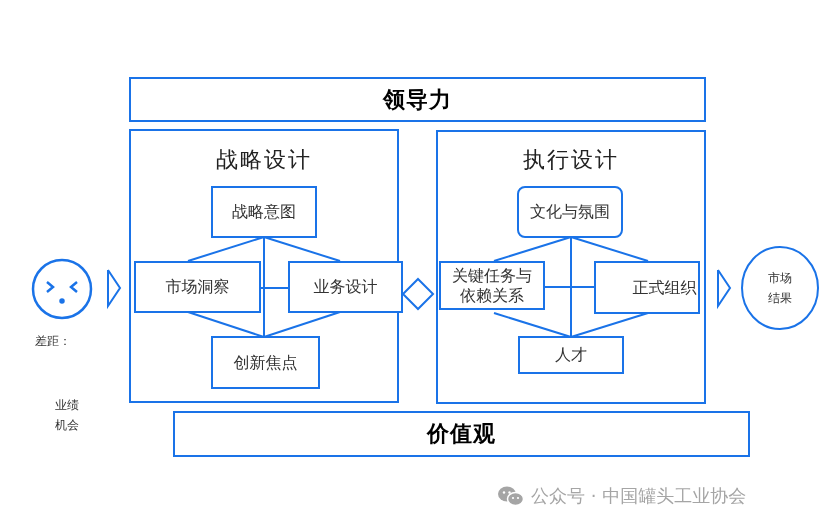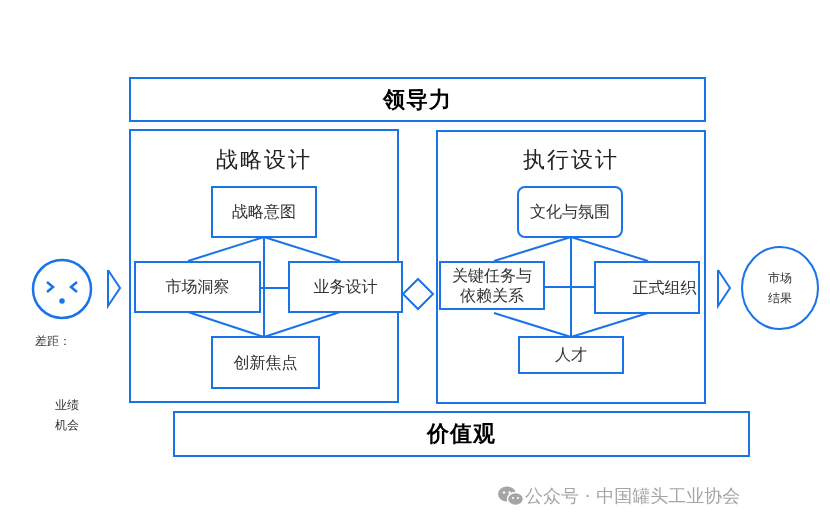--- a/index.html
+++ b/index.html
@@ -9,21 +9,21 @@
   .frame { border: 2px solid #1a73e8; background: #fff; }
   .band { display: flex; align-items: center; justify-content: center;
           font-size: 22px; font-weight: bold; color: #000000; letter-spacing: 1px; }
   .panel-title { position: absolute; left: 0; right: 0; text-align: center;
                  font-family: Liberation Serif, serif;
                  font-size: 22px; color: #222; letter-spacing: 2px; }
   .node { display: flex; align-items: center; justify-content: center; text-align: center;
           font-size: 16px; color: #333; line-height: 20px; border: 2px solid #1a73e8; background:#fff; }
   svg.lines { position: absolute; left: 0; top: 0; }
   .side-label { font-size: 12px; color: #333; line-height: 20px; }
-  .footer { font-size: 18px; color: #a5a5a5; display: flex; align-items: center; }
+  .footer { font-size: 18px; color: #a5a5a5; display: flex; align-items: center; gap: 6px; }
 </style>
 </head>
 <body>
 
 <svg class="lines" width="830" height="531">
 
   <g stroke="#1a73e8" stroke-width="2" fill="none">
     <line x1="264" y1="237" x2="264" y2="337"></line>
     <line x1="237" y1="288" x2="289" y2="288"></line>
     <line x1="264" y1="237" x2="188" y2="261"></line>

